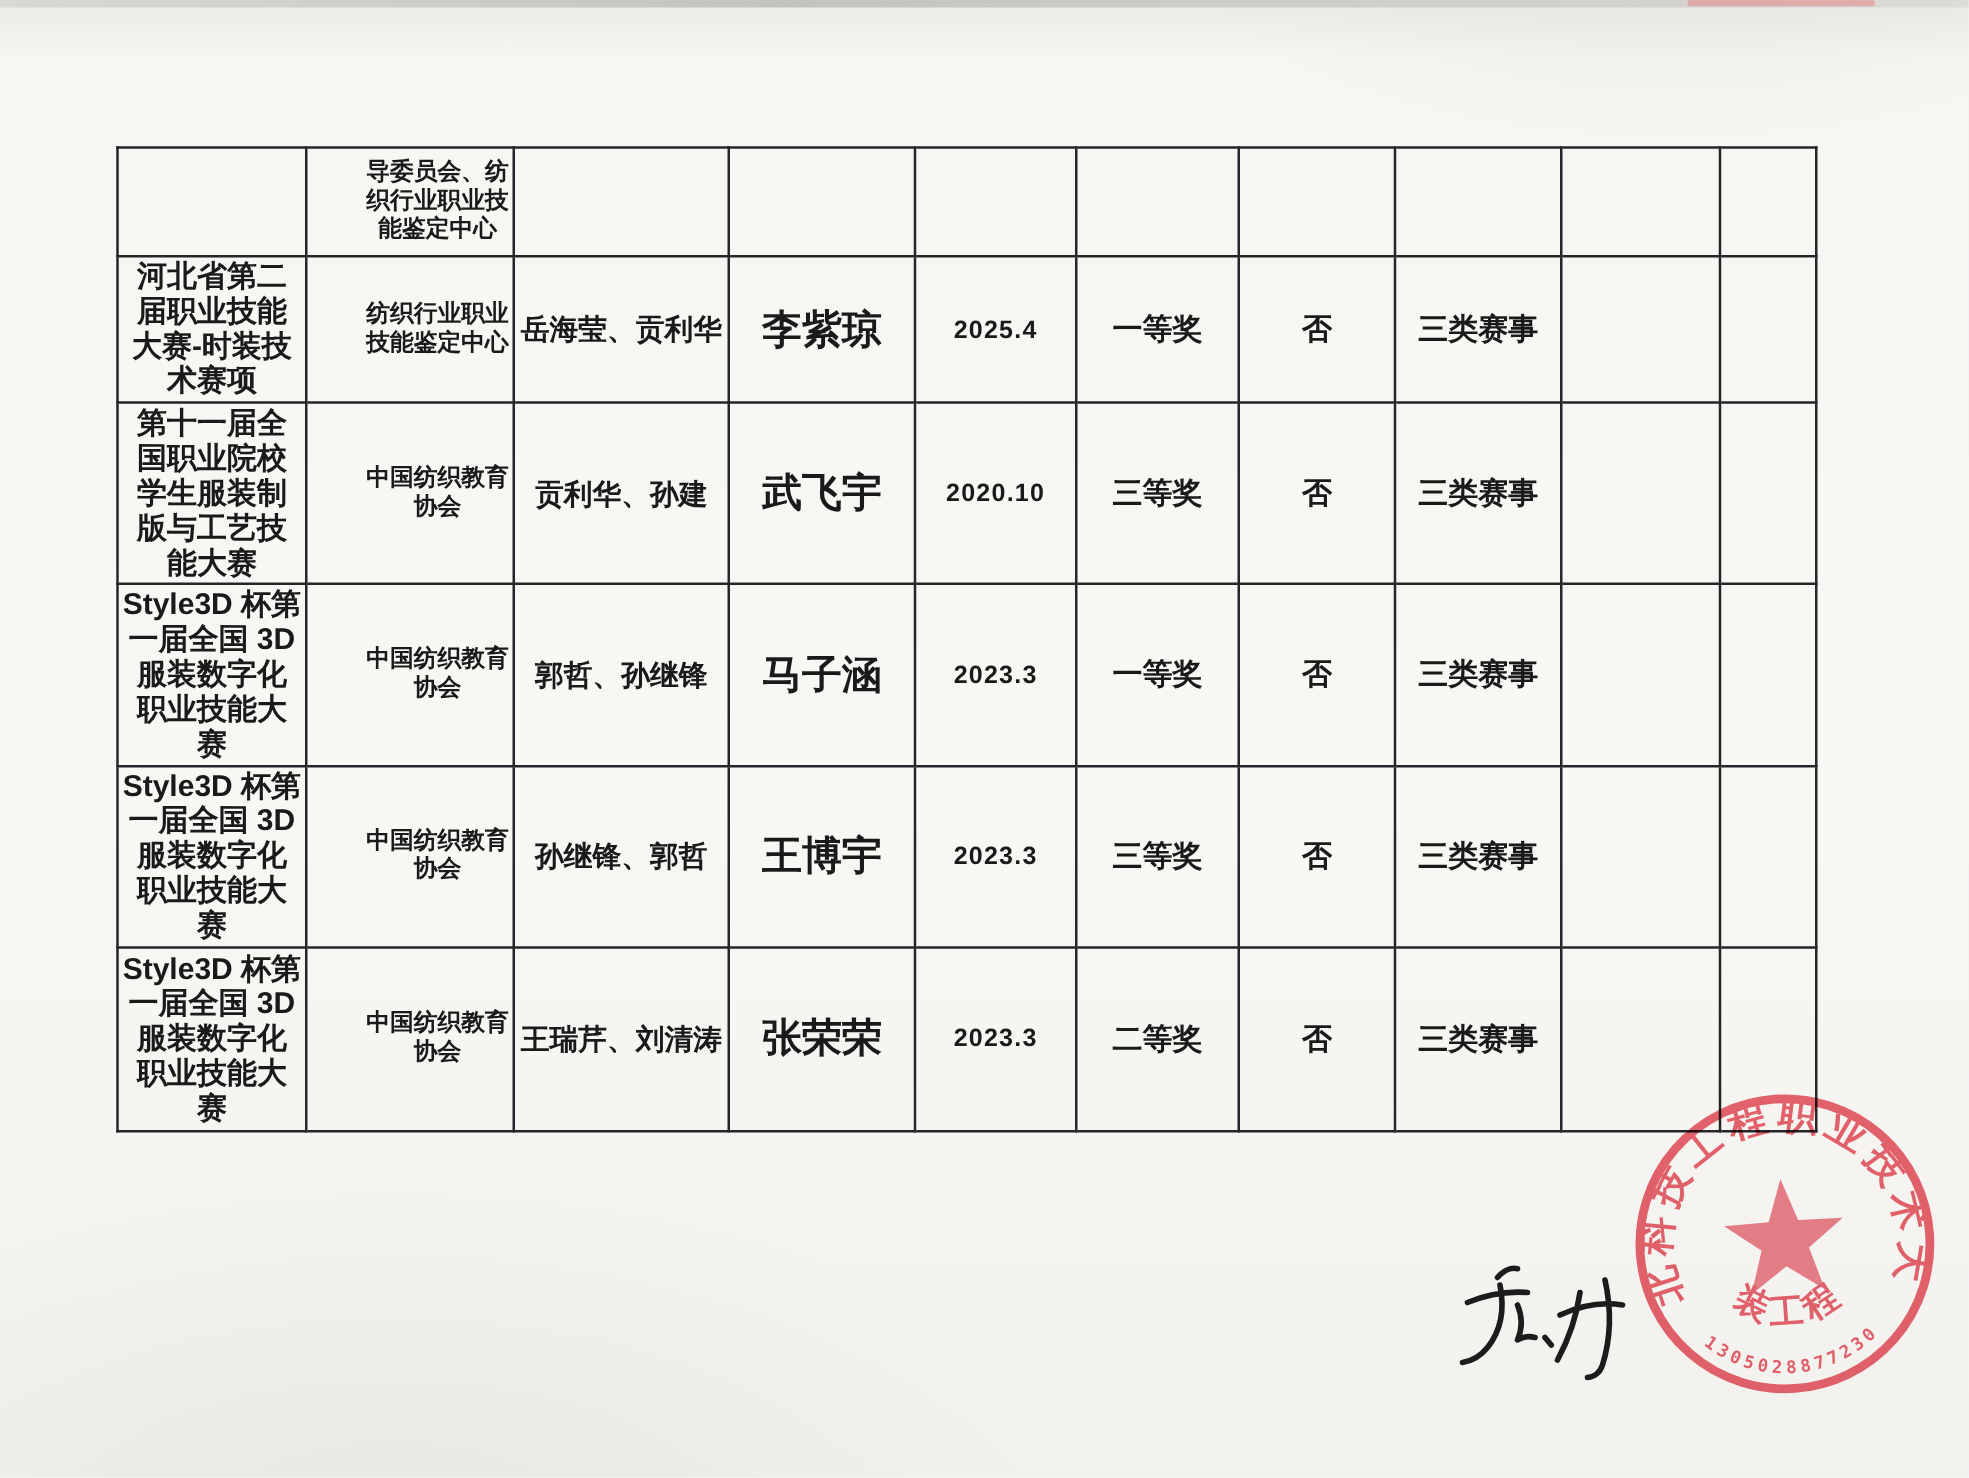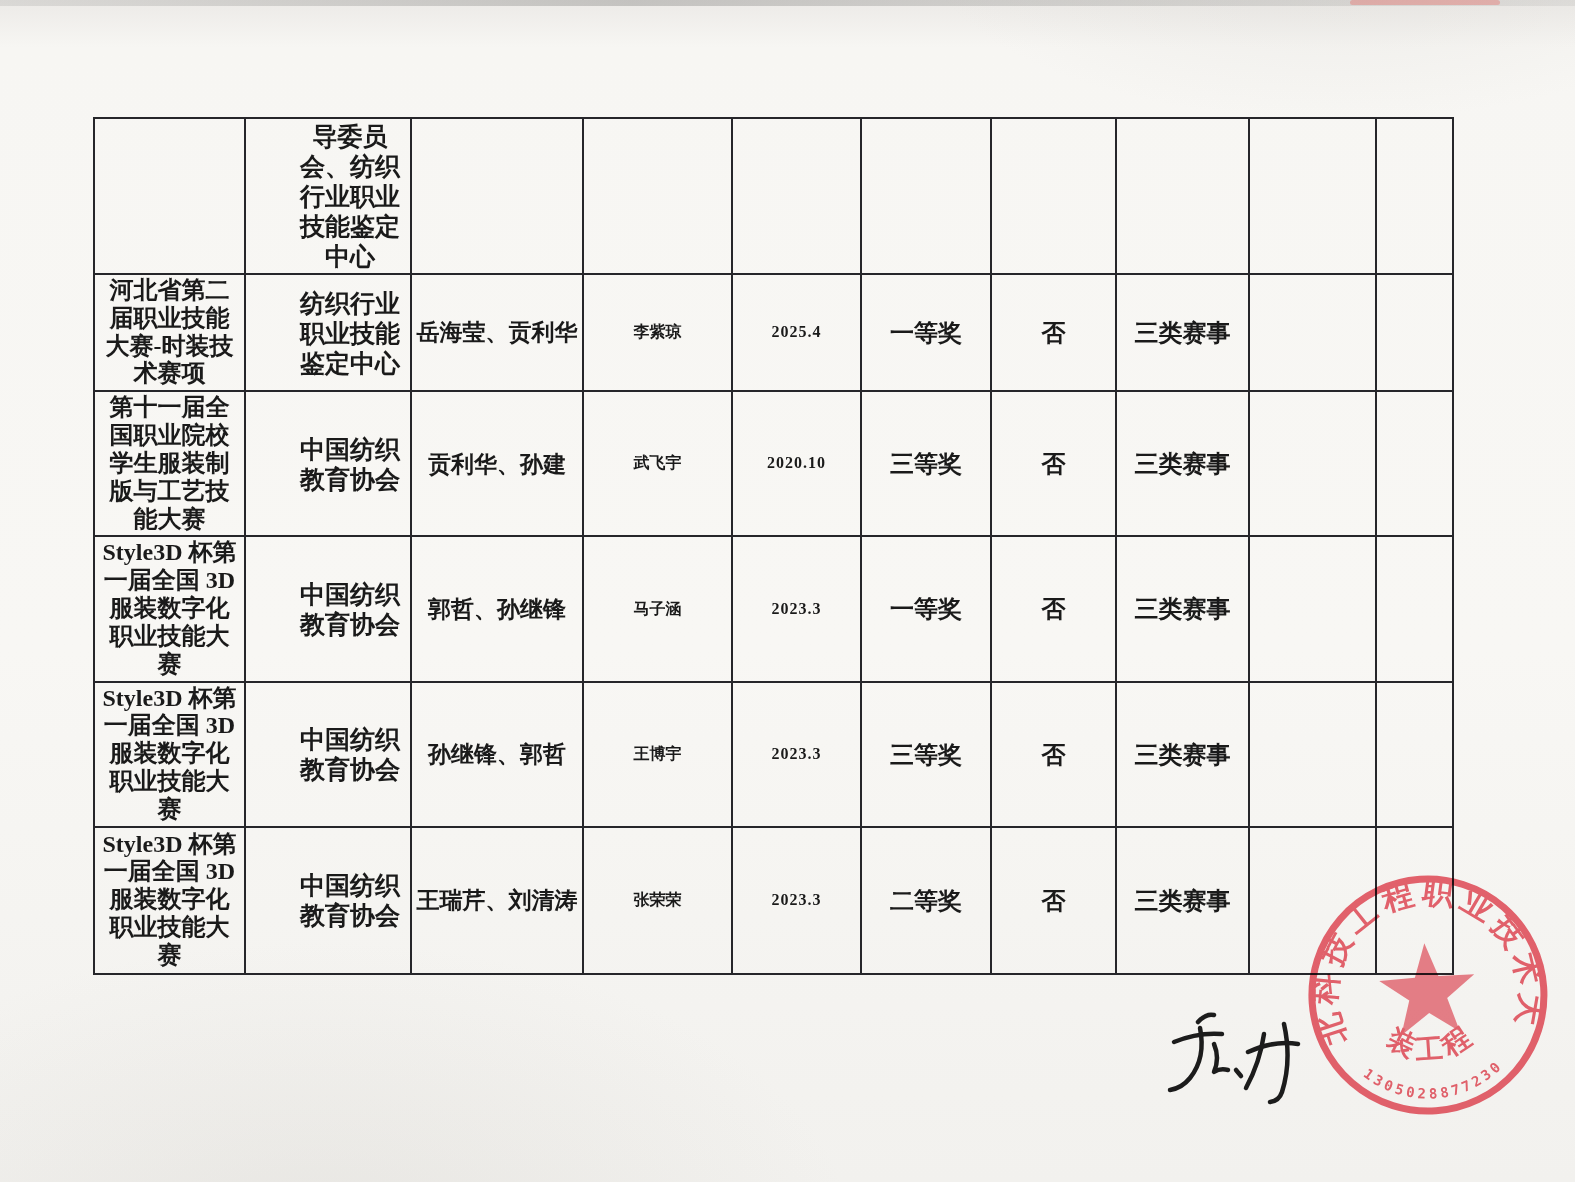--- a/index.html
+++ b/index.html
@@ -28,25 +28,25 @@
     border-collapse:collapse;table-layout:fixed;
   }
   table.award-table td{
     border:2px solid #26262a;
     text-align:center;vertical-align:middle;
     color:#1a1a1a;font-weight:700;
     font-size:24px;line-height:1.3;
     padding:2px 3px;overflow:hidden;
     word-break:break-all;
   }
-  table.award-table td:nth-child(1){font-size:24px;line-height:1.16;font-family:Liberation Serif, serif;}
-  table.award-table td:nth-child(2){font-size:25px;line-height:1.2;padding-left:47px;}
+  table.award-table td:nth-child(1){font-size:24px;line-height:1.16;}
+  table.award-table td:nth-child(2){font-size:19px;line-height:1.2;padding-left:47px;}
   table.award-table td:nth-child(3){font-size:23px;line-height:1.25;word-break:keep-all;text-align:center;}
-  table.award-table td:nth-child(4){font-size:16px;}
-  table.award-table td:nth-child(5){font-family:Liberation Serif, serif;font-size:16px;letter-spacing:1px;}
+  table.award-table td:nth-child(4){font-size:32px;}
+  table.award-table td:nth-child(5){font-family:Liberation Sans, sans-serif;font-size:20px;letter-spacing:1px;}
   table.award-table td:nth-child(6),
   table.award-table td:nth-child(7),
   table.award-table td:nth-child(8){font-size:24px;word-break:keep-all;}
   .stamp{
     position:absolute;left:1300px;top:867px;width:258px;height:258px;
     mix-blend-mode:multiply;opacity:.92;
     transform:rotate(-4deg);
   }
   .signature{
     position:absolute;left:1160px;top:1008px;width:170px;height:105px;

